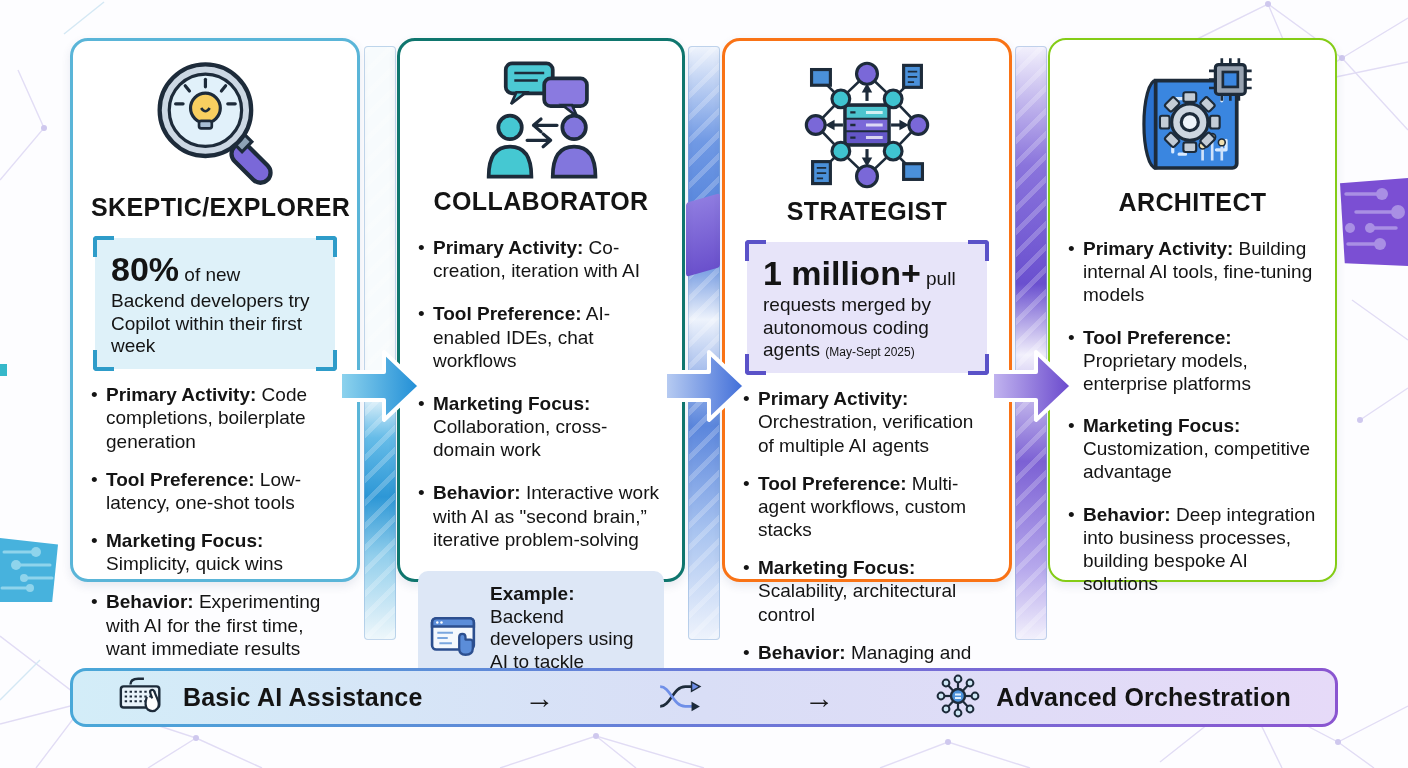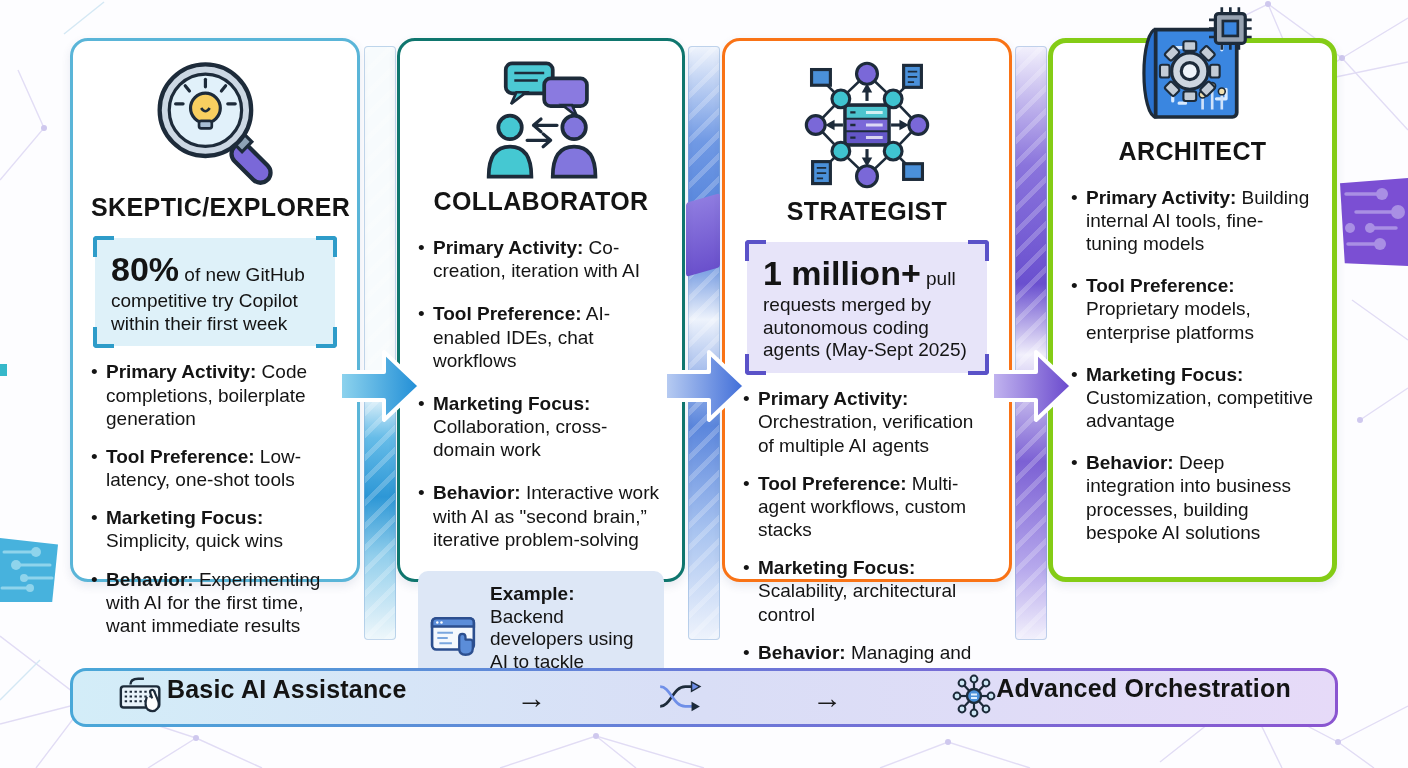--- a/index.html
+++ b/index.html
@@ -25,31 +25,31 @@
   .diag-purple{position:absolute;left:686px;top:198px;width:34px;height:74px;z-index:1;
     background:linear-gradient(180deg,#8f7ce0,#6a50cc);transform:skewY(-16deg);border-radius:3px;}
 
   
   .card{position:absolute;top:38px;width:290px;height:544px;background:#ffffff;
     border-radius:18px;z-index:2;box-shadow:0 4px 10px rgba(40,60,110,.10);
     display:flex;flex-direction:column;padding:16px 18px 14px;box-sizing:border-box;}
   .card1{left:70px;border:3px solid #5ab5d8;}
   .card2{left:397px;width:288px;border:3px solid #0f766e;}
   .card3{left:722px;border:3px solid #f97316;}
-  .card4{left:1048px;width:289px;border:5px solid #84cc16;justify-content:flex-end;}
+  .card4{left:1048px;width:289px;border:2px solid #84cc16;}
   .card-icon{height:148px;display:flex;align-items:center;justify-content:center;}
   .card-title{text-align:center;font-weight:bold;font-size:25px;letter-spacing:.4px;margin:4px 0 10px;}
 
   
   .qbox{position:relative;margin:6px 4px 4px;padding:11px 16px;font-size:19px;line-height:1.2;}
   .card1 .qbox{background:#def1f9;}
   .card3 .qbox{background:#e7e4f9;}
   .qbox .stat{font-weight:bold;font-size:34px;}
   .card3 .qbox .stat{font-size:34px;}
-  .qbox .suffix{font-size:19px;}
+  .qbox .suffix{font-size:12px;}
   .qbox i{position:absolute;width:17px;height:17px;border:0 solid #2e9cc9;display:block;}
   .card3 .qbox i{border-color:#5a52c8;}
   .qbox i.tl{top:-2px;left:-2px;border-top-width:4px;border-left-width:4px;border-top-left-radius:4px;}
   .qbox i.tr{top:-2px;right:-2px;border-top-width:4px;border-right-width:4px;border-top-right-radius:4px;}
   .qbox i.bl{bottom:-2px;left:-2px;border-bottom-width:4px;border-left-width:4px;border-bottom-left-radius:4px;}
   .qbox i.br{bottom:-2px;right:-2px;border-bottom-width:4px;border-right-width:4px;border-bottom-right-radius:4px;}
 
   
   ul.bullets{list-style:none;margin:10px 0 0;padding:0;font-size:19px;line-height:1.22;}
   ul.bullets li{position:relative;padding-left:15px;margin-bottom:15px;}
@@ -67,21 +67,21 @@
   .flow-arrow{position:absolute;top:346px;width:84px;height:80px;z-index:3;}
   .fa1{left:340px;} .fa2{left:665px;} .fa3{left:992px;}
 
   
   .footer-wrap{position:absolute;left:70px;top:668px;width:1268px;height:59px;z-index:2;
     background:linear-gradient(90deg,#49a8d8,#6a7ad8,#8a55d0);border-radius:16px;
     padding:3px;box-sizing:border-box;}
   .footer{width:100%;height:100%;border-radius:13px;
     background:linear-gradient(90deg,#d3edf8,#d9def6,#e6daf8);
     display:flex;align-items:center;justify-content:space-between;padding:0 44px;box-sizing:border-box;}
-  .stage{display:flex;}
+  .stage{display:flex;align-items:center;gap:16px;}
   .stage-label{font-weight:bold;font-size:25px;letter-spacing:.2px;}
   .flow-sep{font-size:30px;font-weight:500;color:#1b1b1b;padding:0 6px;}
 </style>
 </head>
 <body>
 <div class="canvas">
 
 <svg class="mesh" viewBox="0 0 1408 768">
   <g fill="none" stroke="#ddd7f3" stroke-width="1.4" opacity="0.85">
     <path d="M1185,45 L1268,4 L1342,58 L1408,18"></path>
@@ -179,21 +179,21 @@
       </g>
       <circle cx="56" cy="48" r="14" fill="#f8cf60" stroke="#1d2b3a" stroke-width="3"></circle>
       <path d="M52,48 q4,6 8,0" fill="none" stroke="#1d2b3a" stroke-width="2.5"></path>
       <rect x="50" y="60" width="12" height="7" rx="2" fill="#a8bfd4" stroke="#1d2b3a" stroke-width="2.5"></rect>
     </svg>
   </div>
   <div class="card-title">SKEPTIC/EXPLORER</div>
   <div class="qbox">
     <i class="tl"></i><i class="tr"></i><i class="bl"></i><i class="br"></i>
     <span class="stat">80%</span>
-    <span>of new GitHub competitive try Copilot within their first week</span>
+    <span>of new Backend developers try Copilot within their first week</span>
   </div>
   <ul class="bullets">
     <li><span class="bl">Primary Activity:</span> <span>Code completions, boilerplate generation</span></li>
     <li><span class="bl">Tool Preference:</span> <span>Low-latency, one-shot tools</span></li>
     <li><span class="bl">Marketing Focus:</span> <span>Simplicity, quick wins</span></li>
     <li><span class="bl">Behavior:</span> <span>Experimenting with AI for the first time, want immediate results</span></li>
   </ul>
 </div>
 
 <div class="card card2">

